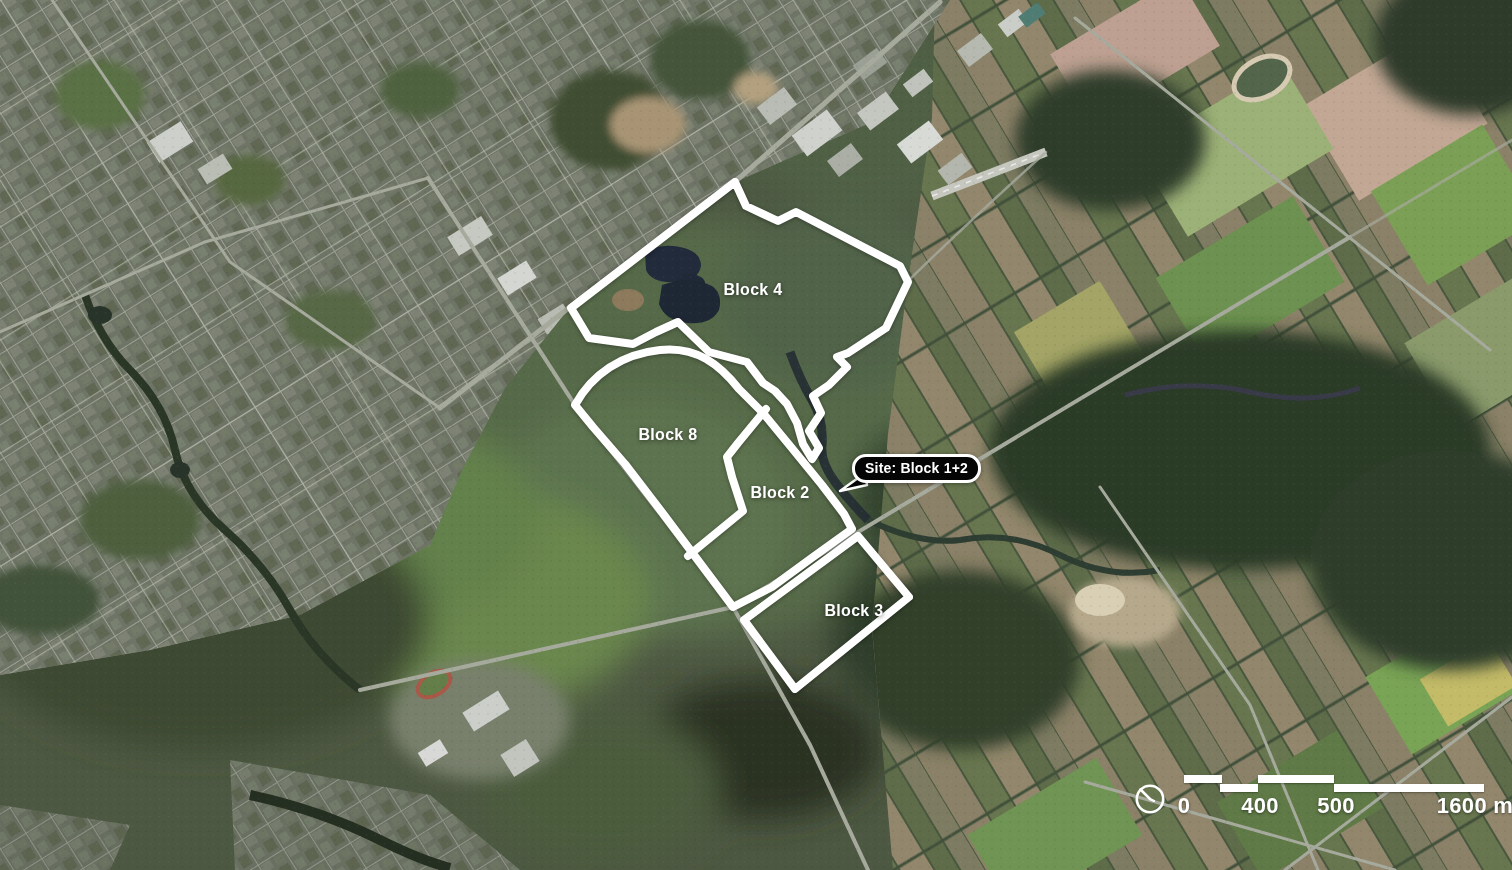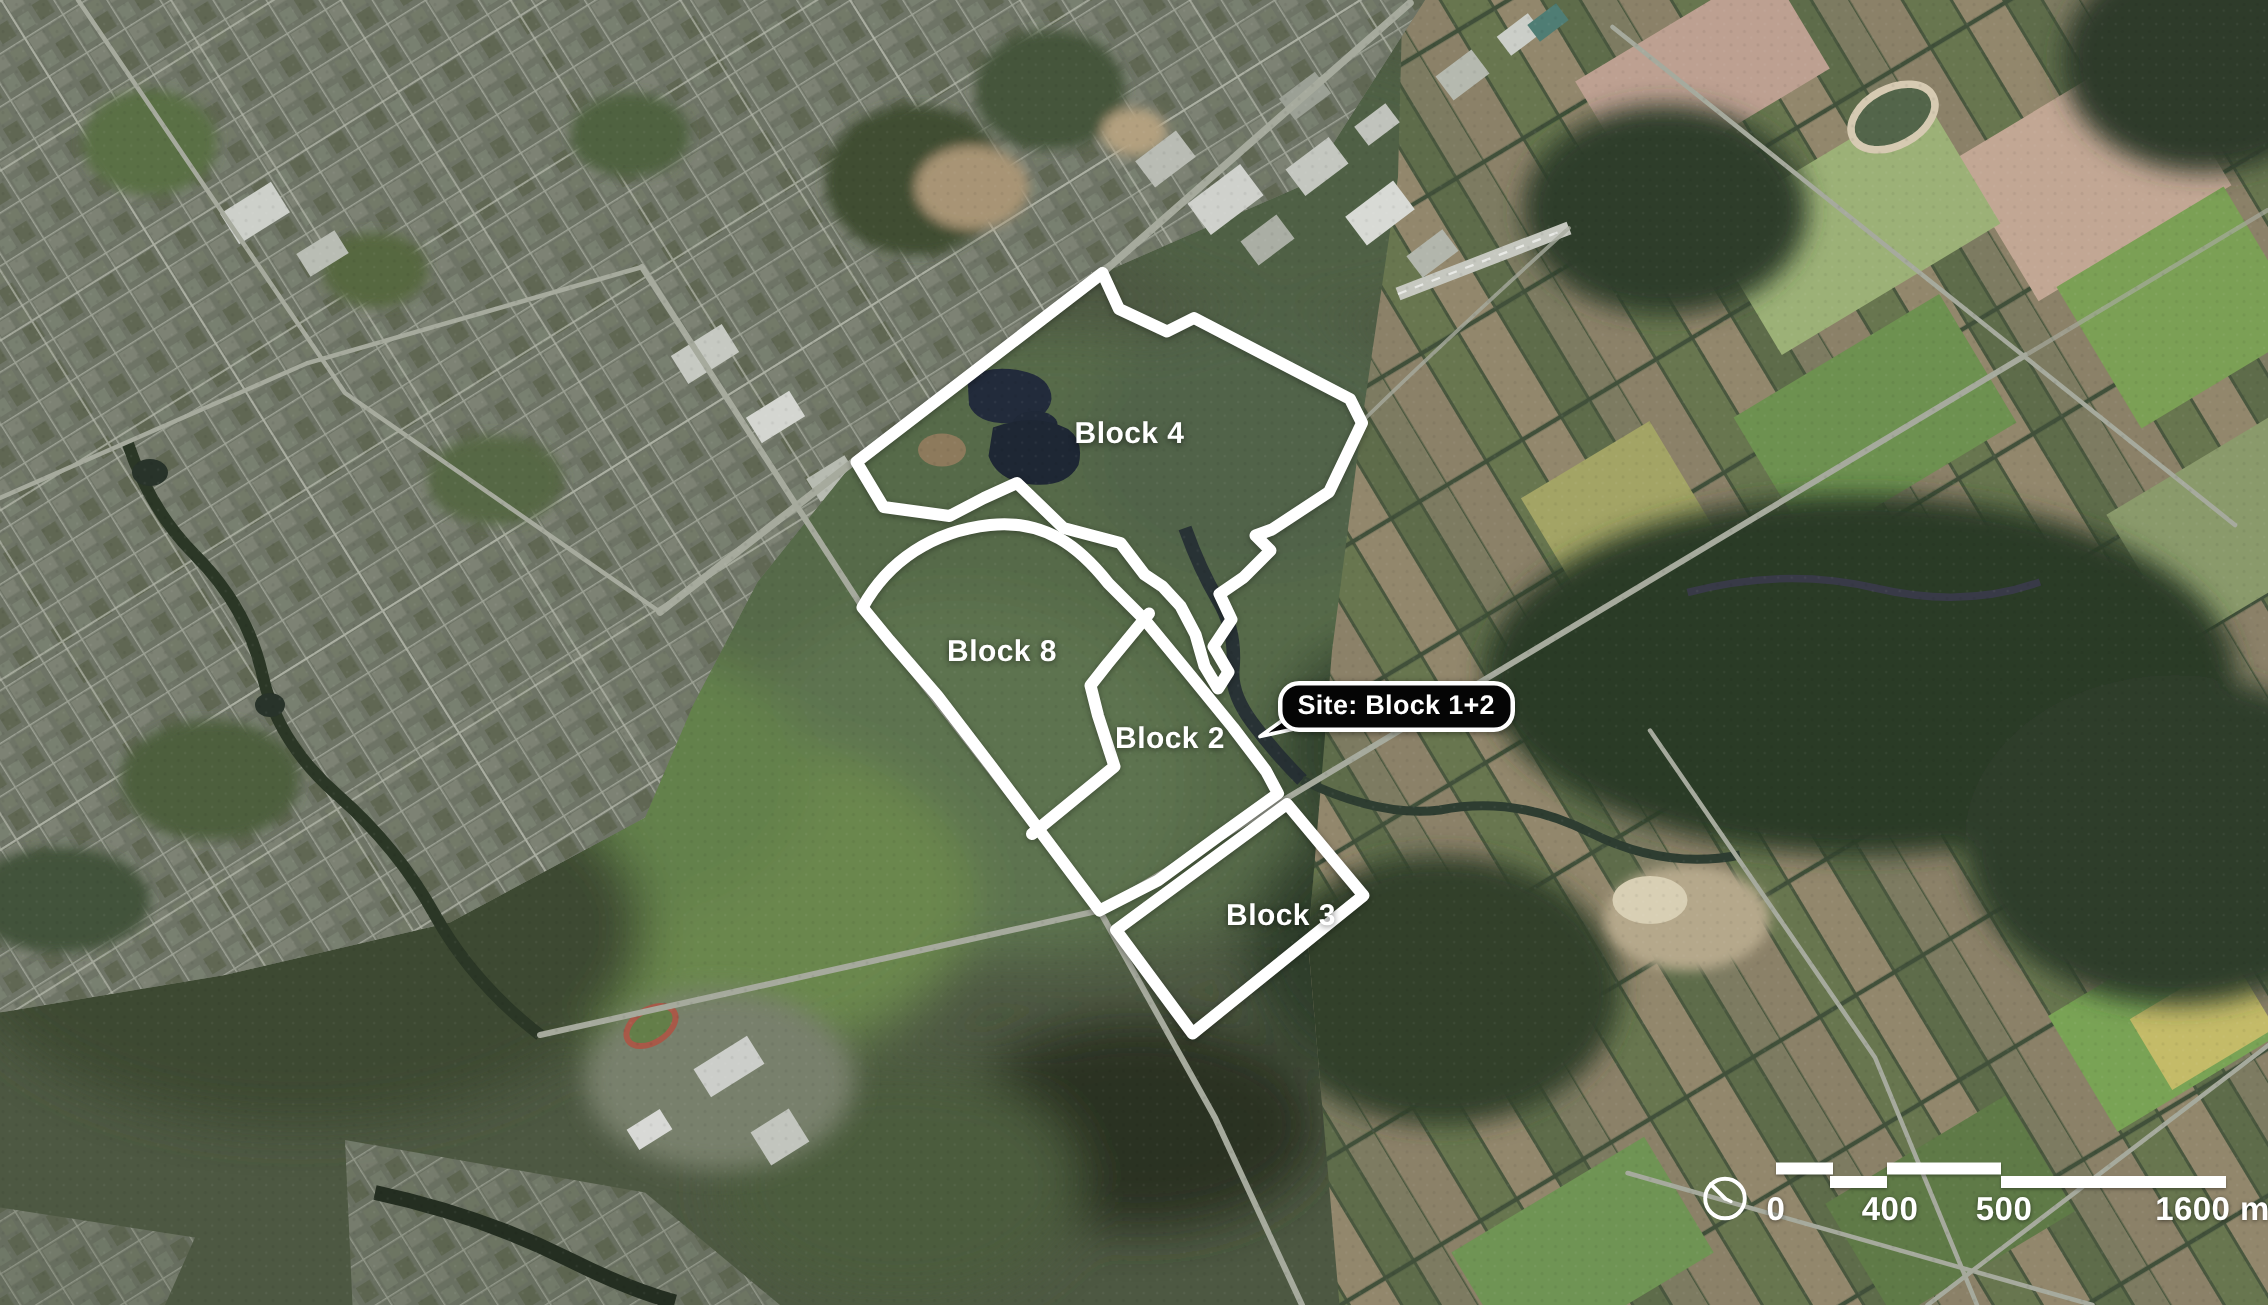--- a/index.html
+++ b/index.html
@@ -4,28 +4,28 @@
 <style>
   html,body{margin:0;padding:0;background:#2c3327;}
   .stage{
     position:relative;width:1512px;height:870px;overflow:hidden;
     background:#4d5842;font-family:"Liberation Sans",sans-serif;
   }
   .stage svg.layer{position:absolute;left:0;top:0;width:1512px;height:870px;display:block;}
   svg.outlines{filter:drop-shadow(0 1px 2px rgba(0,0,0,.35));}
   .map-label{
     position:absolute;transform:translate(-50%,-50%);
-    color:#ffffff;font-weight:700;font-size:20px;letter-spacing:.3px;
+    color:#ffffff;font-weight:700;font-size:16px;letter-spacing:.3px;
     white-space:nowrap;text-shadow:0 1px 4px rgba(0,0,0,.55);
   }
   .callout{
     position:absolute;left:852px;top:454px;
     background:#050505;color:#ffffff;border:3px solid #ffffff;
     border-radius:14px;padding:3px 10px 4px 10px;
-    font-size:18px;font-weight:700;letter-spacing:.2px;white-space:nowrap;
+    font-size:14px;font-weight:700;letter-spacing:.2px;white-space:nowrap;
     box-shadow:0 1px 4px rgba(0,0,0,.4);z-index:6;
   }
   .callout-tail{position:absolute;left:838px;top:470px;z-index:5;}
   .scalebar-seg{
     position:absolute;height:8px;background:#ffffff;
     box-shadow:0 1px 2px rgba(0,0,0,.35);z-index:6;
   }
   .scalebar-tick{
     position:absolute;transform:translate(-50%,-50%);
     color:#ffffff;font-size:22px;font-weight:700;letter-spacing:.3px;

